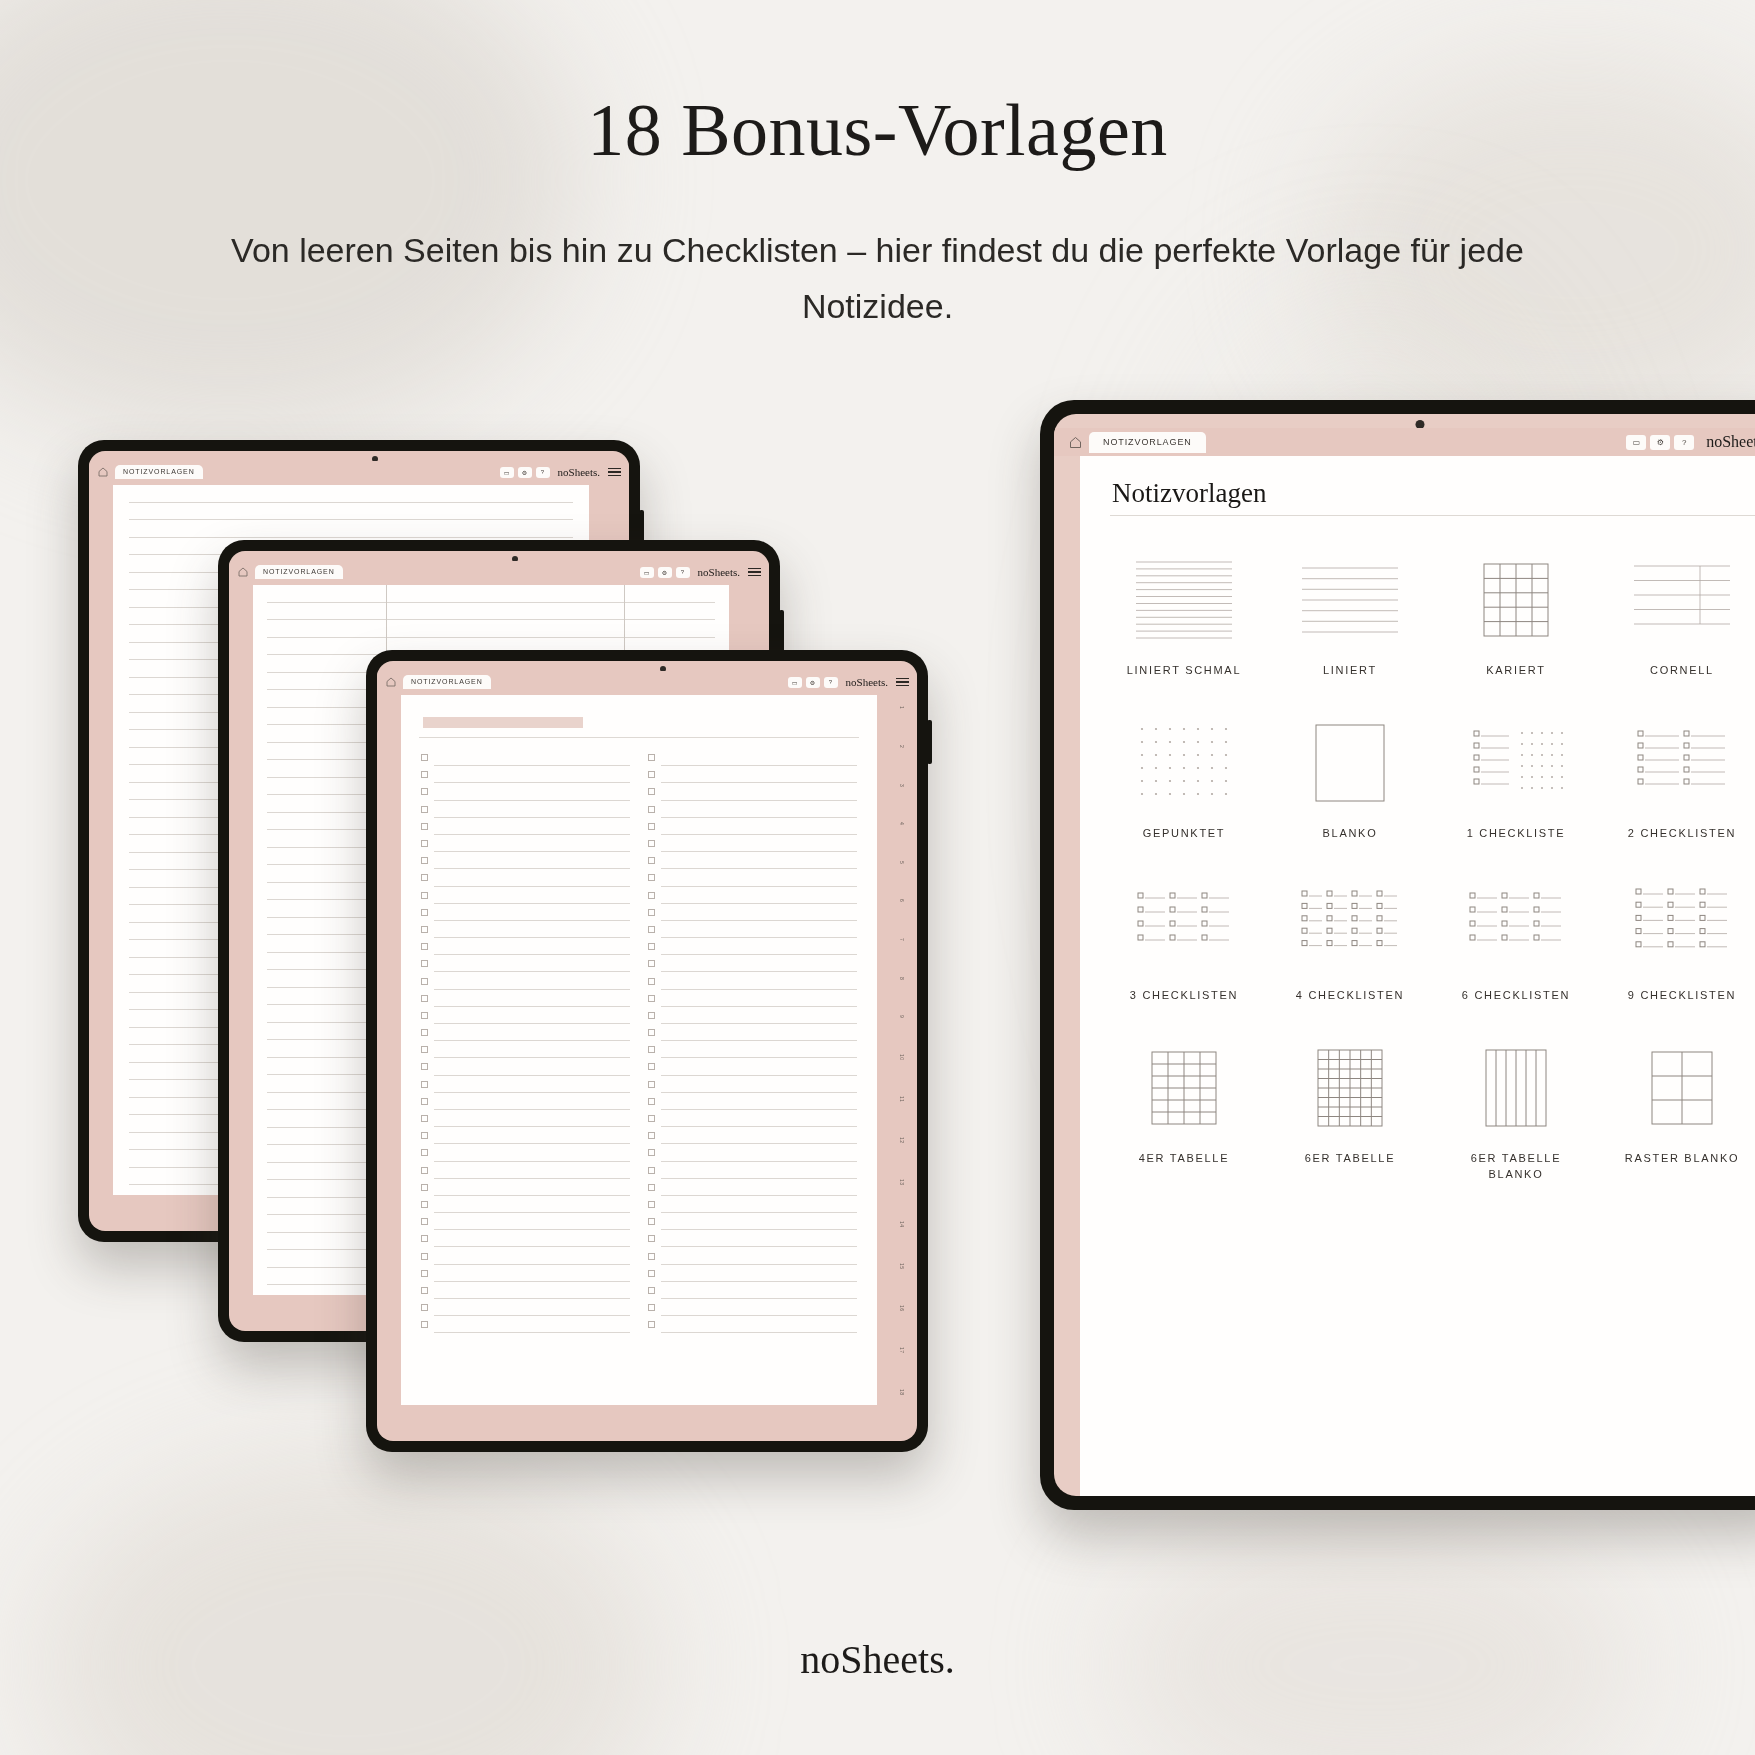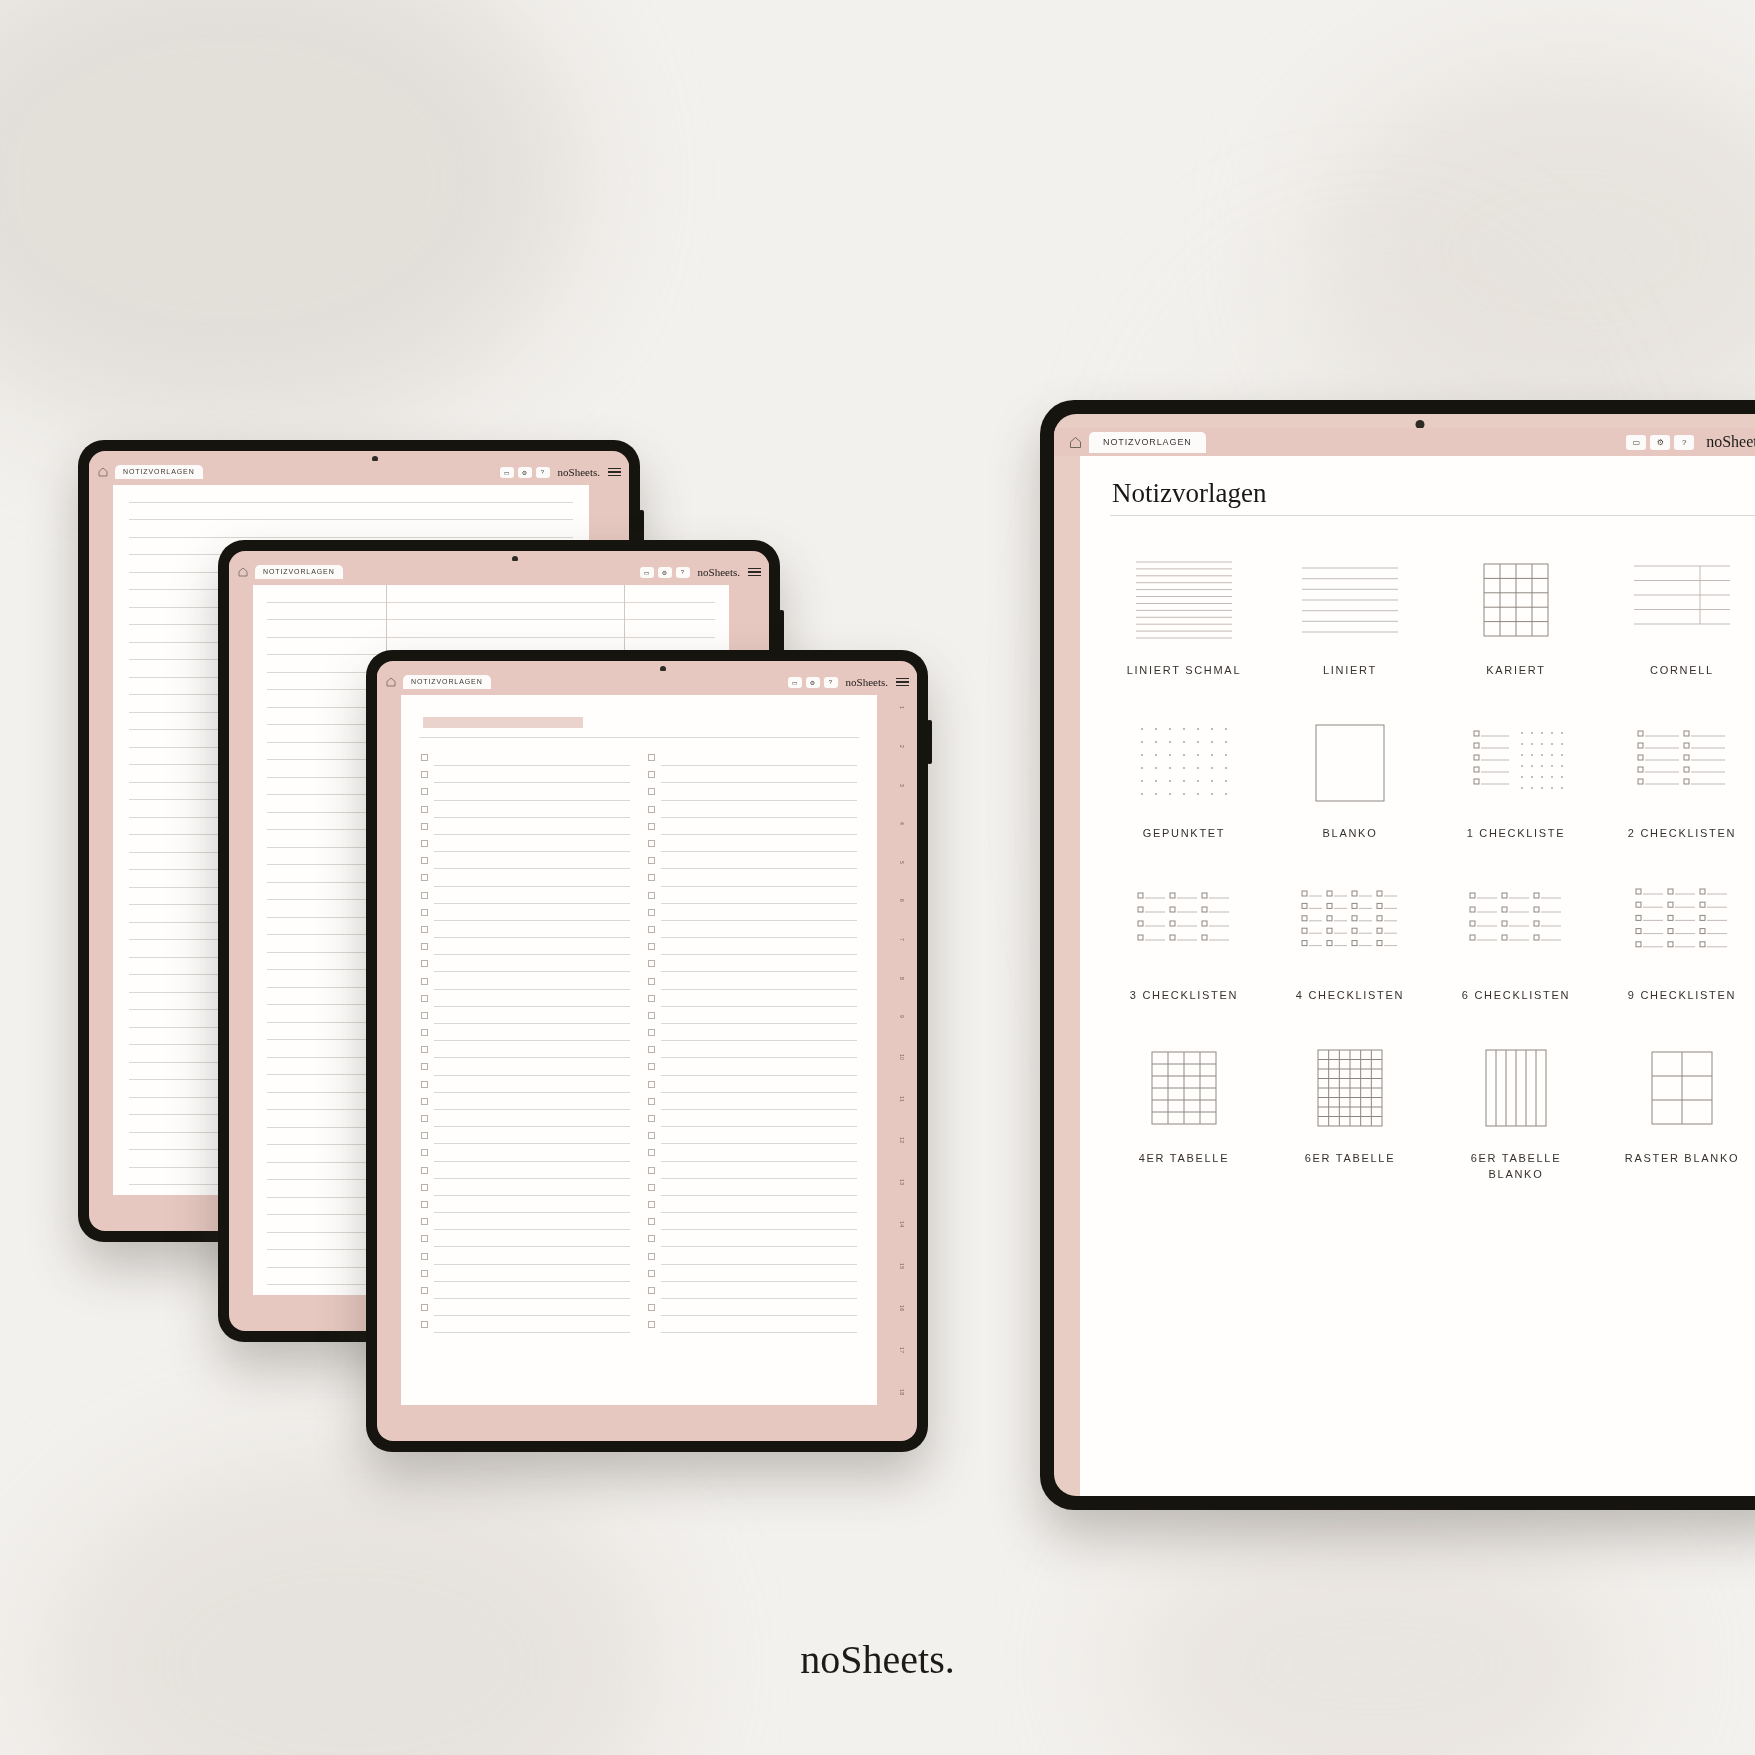--- a/index.html
+++ b/index.html
@@ -155,20 +155,22 @@
 <body>
 
 <div class="sheet">
 
   <div class="bg-blob blob1"></div>
   <div class="bg-blob blob2"></div>
   <div class="bg-blob blob3"></div>
   <div class="bg-blob blob4"></div>
   <div class="bg-blob blob5"></div>
 
+  <div class="title">18 Bonus-Vorlagen</div>
+  <div class="subtitle">Von leeren Seiten bis hin zu Checklisten – hier findest du die perfekte Vorlage für jede Notizidee.</div>
 
   <div class="tablet" style="left:78px; top:440px; width:562px; height:802px;">
     <div class="btn-side" style="top:70px; height:44px;"></div>
     <div class="screen">
       <div class="cam" style="left:53%;"></div>
       <div class="topbar" style="height:22px; top:10px;">
         <svg class="home-ico" viewBox="0 0 24 24">
           <path d="M4 11 12 4l8 7v9H4z" fill="none" stroke="#4a443f" stroke-width="1.6"></path>
         </svg>
         <div class="tab-chip">NOTIZVORLAGEN</div>

